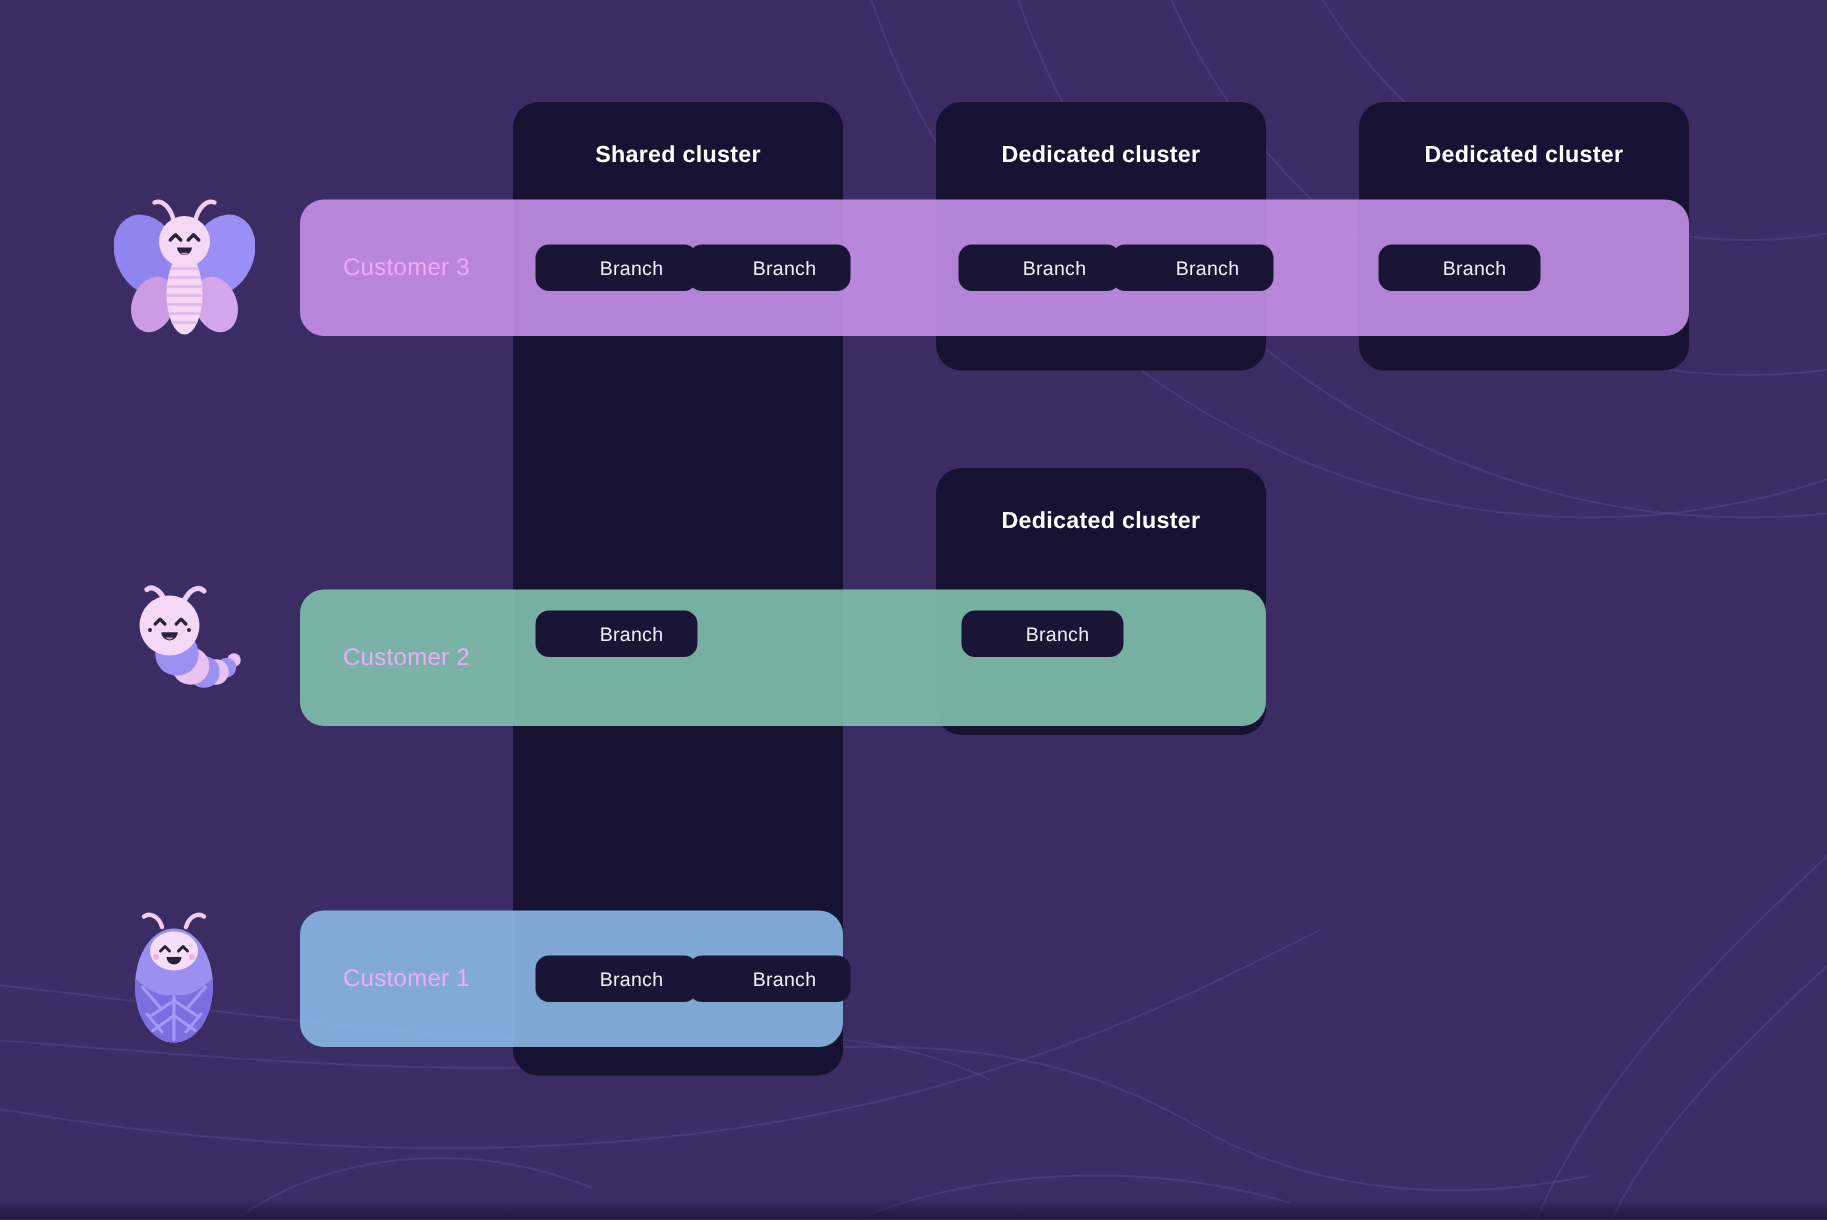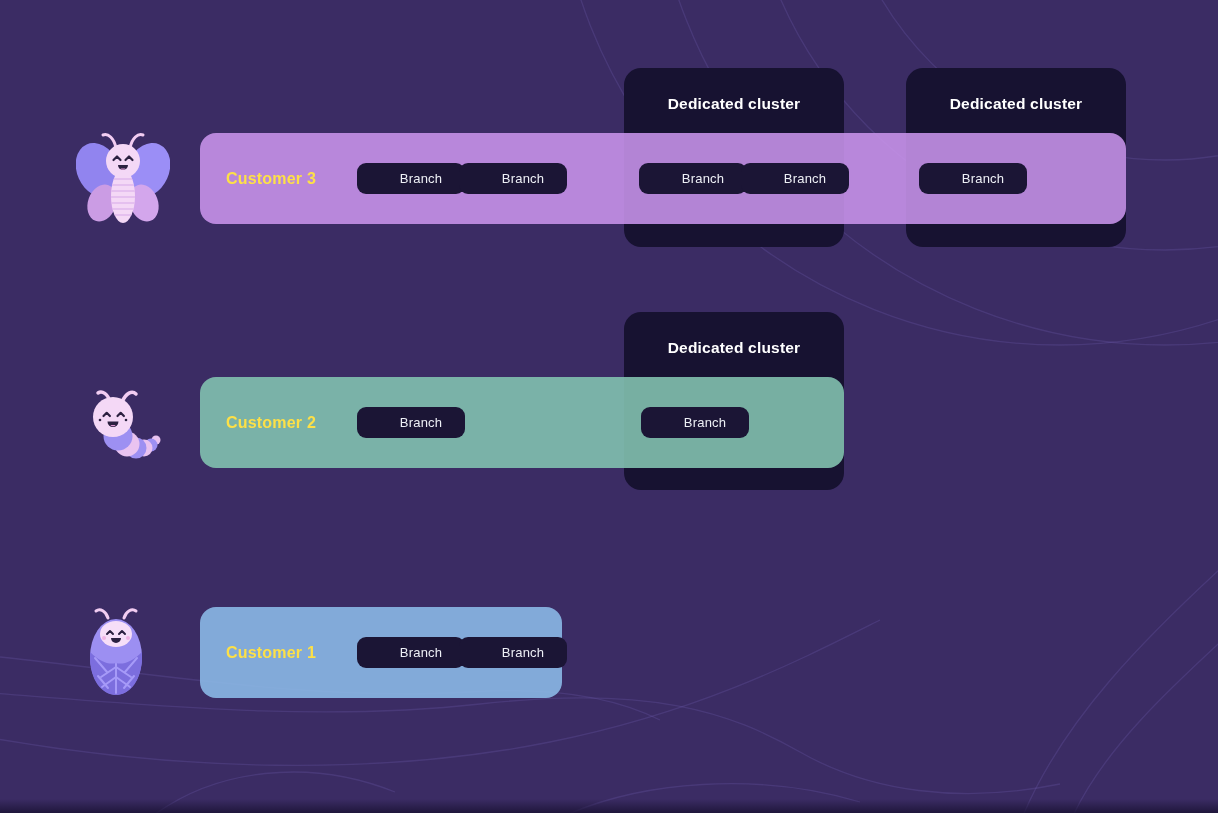--- a/index.html
+++ b/index.html
@@ -14,21 +14,21 @@
     position:absolute; top:27px; left:0; right:0; text-align:center;
     color:#ffffff; font-size:15.5px; font-weight:700; letter-spacing:.2px;
   }
   .band { position:absolute; height:91px; border-radius:16px; z-index:2; }
   .band-c3 { background:rgba(201,148,236,0.88); }
   .band-c2 { background:rgba(130,193,175,0.90); }
   .band-c1 { background:rgba(139,184,229,0.90); }
   .customer-label {
     position:absolute; left:0; top:0; width:142px; height:100%;
     display:flex; align-items:center; justify-content:center;
-    color:#fde047; font-size:16px; font-weight:700; letter-spacing:.2px;
+    color:#f0abfc; font-size:16px; font-weight:400; letter-spacing:.2px;
   }
   .pill {
     position:absolute; width:88px; height:31px; background:#1b1535;
     border-radius:9px; display:flex; align-items:center; justify-content:center;
     color:#eef0f6; font-size:13px; font-weight:500; z-index:3; letter-spacing:.2px;padding-left:20px;
   }
   .mascot { position:absolute; z-index:3; }
   .bottom-shade {
     position:absolute; left:0; right:0; bottom:0; height:14px; z-index:4;
     background:linear-gradient(to bottom, rgba(23,15,48,0), rgba(26,18,52,0.85));
@@ -48,38 +48,41 @@
       <path d="M1252,540 C1140,640 1062,722 1022,818"></path>
       <path d="M1260,606 C1162,694 1102,752 1072,818"></path>
       <path d="M-20,655 C120,668 300,702 470,692 C560,686 620,700 660,720"></path>
       <path d="M-20,692 C160,706 320,722 480,704 C650,685 730,712 800,752 C870,792 960,804 1060,784"></path>
       <path d="M-20,736 C180,772 380,776 550,742 C700,712 800,660 880,620"></path>
       <path d="M150,818 C215,768 310,758 395,792"></path>
       <path d="M560,818 C640,780 760,772 860,802"></path>
     </g>
   </svg>
 
+  <div class="cluster" style="left:342px; top:68px; width:220px; height:649px;">
+    <div class="cluster-title">Shared cluster</div>
+  </div>
 
   <div class="cluster" style="left:624px; top:68px; width:220px; height:179px;">
     <div class="cluster-title">Dedicated cluster</div>
   </div>
 
   <div class="cluster" style="left:906px; top:68px; width:220px; height:179px;">
     <div class="cluster-title">Dedicated cluster</div>
   </div>
 
   <div class="cluster" style="left:624px; top:312px; width:220px; height:178px;">
     <div class="cluster-title">Dedicated cluster</div>
   </div>
 
   <div class="band band-c3" style="left:200px; top:133px; width:926px;">
     <div class="customer-label">Customer 3</div>
   </div>
 
-  <div class="band band-c2" style="left:200px; top:377px; width:644px;">
+  <div class="band band-c2" style="left:200px; top:393px; width:644px;">
     <div class="customer-label">Customer 2</div>
   </div>
 
   <div class="band band-c1" style="left:200px; top:607px; width:362px;">
     <div class="customer-label">Customer 1</div>
   </div>
 
   <div class="pill" style="left:357px; top:163px;">Branch</div>
   <div class="pill" style="left:459px; top:163px;">Branch</div>
   <div class="pill" style="left:639px; top:163px;">Branch</div>

